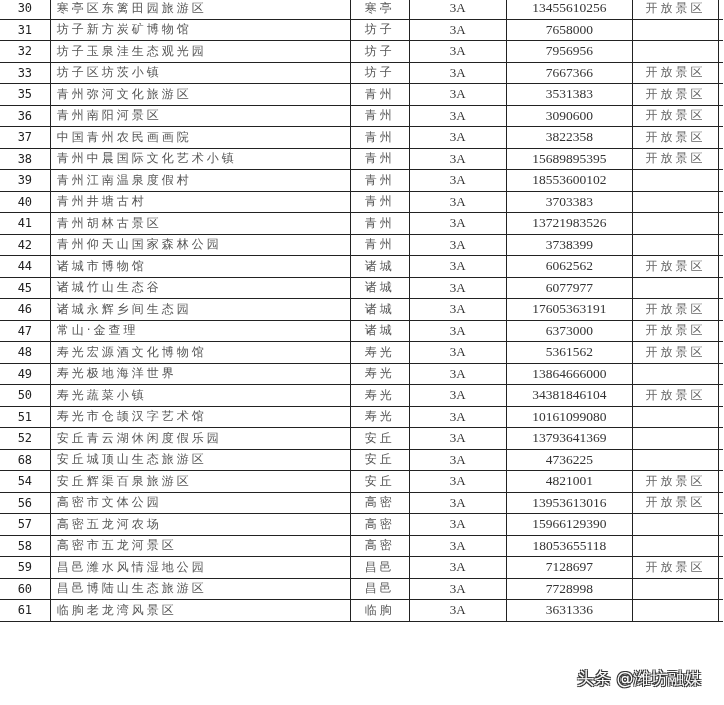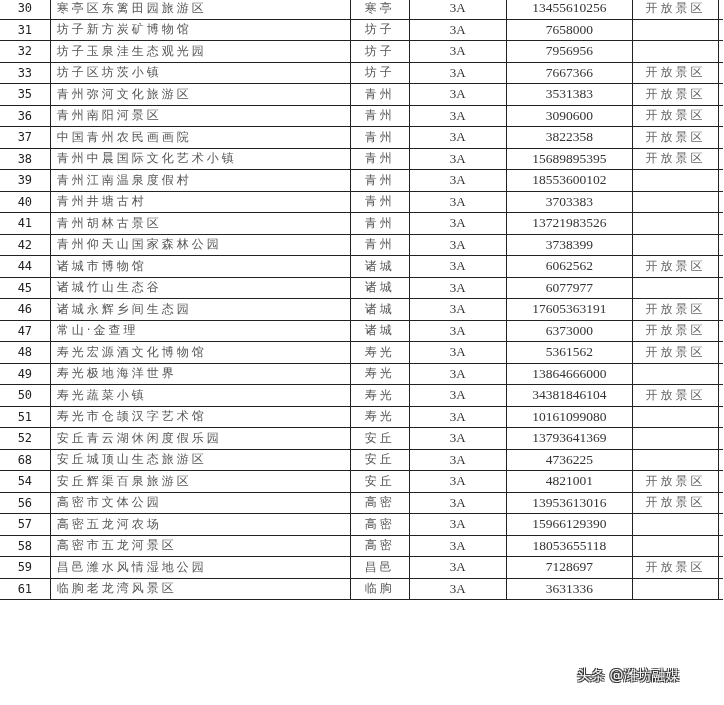--- a/index.html
+++ b/index.html
@@ -7,21 +7,21 @@
          font-family: "DejaVu Serif", "Liberation Serif", serif; color:#333; }
   table { border-collapse:collapse; position:absolute; left:-1px; top:-3px; table-layout:fixed; }
   td { border:1.5px solid #222; height:20.5px; padding:0; font-size:12.5px; white-space:nowrap; overflow:hidden; }
   td.no { width:51px; text-align:center; font-family:"DejaVu Sans Mono","Liberation Mono",monospace; font-size:12px; color:#222; }
   td.name { width:297px; text-align:left; padding-left:6px; letter-spacing:3px; color:#555; font-family:"DejaVu Sans", sans-serif; font-size:12px; }
   td.area { width:59px; text-align:center; letter-spacing:3px; color:#555; font-family:"DejaVu Sans", sans-serif; font-size:12px; }
   td.level { width:99px; text-align:center; font-family:"Liberation Serif", serif; font-size:13px; color:#333; }
   td.phone { width:127px; text-align:center; font-family:"Liberation Serif", serif; font-size:13.5px; color:#333; }
   td.note { width:86px; text-align:center; letter-spacing:3px; color:#666; font-family:"DejaVu Sans", sans-serif; font-size:12px; }
   td.edge { width:4px; border-right:none; }
-  .watermark { position:absolute; left:577px; top:667px; font-family:"DejaVu Sans", sans-serif; font-size:14px; color:#fff;
+  .watermark { position:absolute; left:577px; top:667px; font-family:"DejaVu Sans", sans-serif; font-size:17px; color:#fff;
                text-shadow: -1px -1px 0 #333, 1px -1px 0 #333, -1px 1px 0 #333, 1px 1px 0 #333; letter-spacing:0px; }
 </style>
 </head>
 <body>
 
 <table>
   <tbody id="tbody">
       <tr>
         <td class="no">30</td>
         <td class="name">寒亭区东篱田园旅游区</td>
@@ -259,20 +259,29 @@
       <tr>
         <td class="no">59</td>
         <td class="name">昌邑潍水风情湿地公园</td>
         <td class="area">昌邑</td>
         <td class="level">3A</td>
         <td class="phone">7128697</td>
         <td class="note">开放景区</td>
         <td class="edge"></td>
       </tr>
       <tr>
+        <td class="no">60</td>
+        <td class="name">昌邑博陆山生态旅游区</td>
+        <td class="area">昌邑</td>
+        <td class="level">3A</td>
+        <td class="phone">7728998</td>
+        <td class="note"></td>
+        <td class="edge"></td>
+      </tr>
+      <tr>
         <td class="no">61</td>
         <td class="name">临朐老龙湾风景区</td>
         <td class="area">临朐</td>
         <td class="level">3A</td>
         <td class="phone">3631336</td>
         <td class="note"></td>
         <td class="edge"></td>
       </tr>
     </tbody>
 </table>

